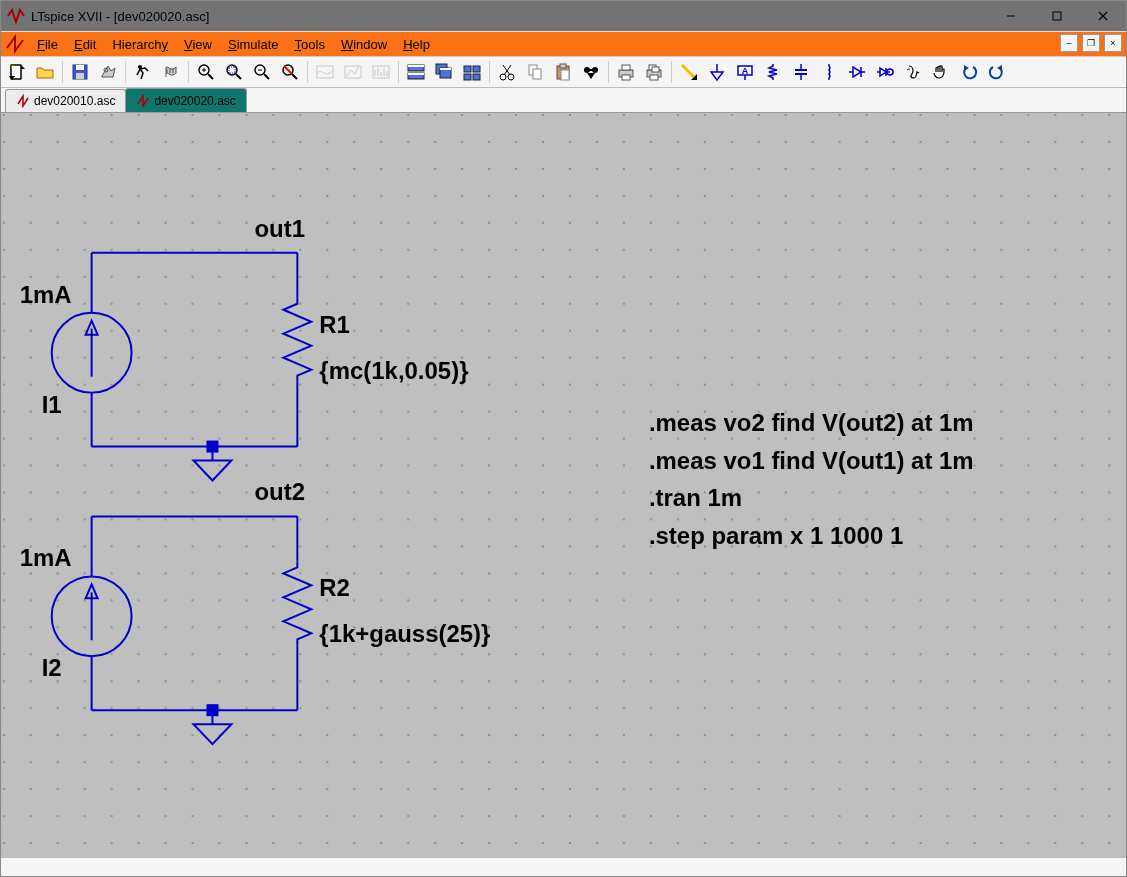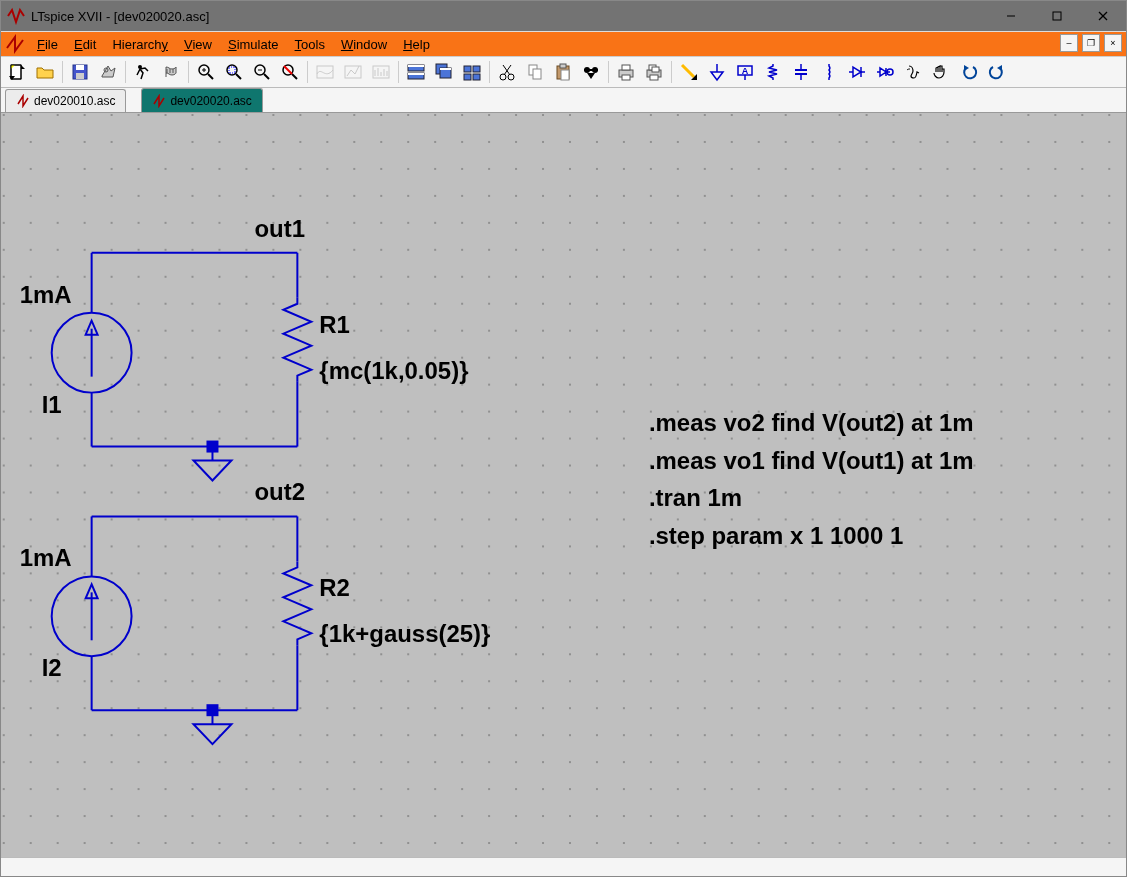--- a/index.html
+++ b/index.html
@@ -15,21 +15,21 @@
   .menu-item{padding:2px 8px;cursor:default}
   .menu-item .u{text-decoration:underline}
   .mdi-controls{position:absolute;right:4px;top:2px;display:flex;gap:4px}
   .mdi-btn{width:16px;height:16px;border:1px solid #999;font-size:9px;display:flex;align-items:center;justify-content:center;background:#f5f5f5}
   
   .toolbar{height:30px;background:#f5f5f5;border-bottom:1px solid #bbb;display:flex;align-items:center;padding:0 2px;overflow:hidden;gap:0}
   .tbtn{width:26px;height:26px;display:flex;align-items:center;justify-content:center;margin:0 0px;border:1px solid transparent}
   .tsep{width:1px;height:22px;background:#ccc;margin:0 3px}
   .toolbar svg{width:20px;height:20px}
   
-  .tabbar{height:24px;background:#f5f5f5;display:flex;align-items:flex-end;padding:0 4px;border-bottom:1px solid #999;gap:16px}
+  .tabbar{height:24px;background:#f5f5f5;display:flex;align-items:flex-end;padding:0 4px;border-bottom:1px solid #999;gap:0}
   .tab{display:flex;align-items:center;height:22px;padding:0 10px;border:1px solid #999;border-bottom:none;background:#ececec;font-size:12px;margin-right:-1px;border-radius:3px 3px 0 0}
   .tab.active{background:#0f766e;height:23px;position:relative;z-index:2}
   .tab .ticon{width:14px;height:14px;margin-right:4px}
   
   .canvas-wrapper{flex:1;position:relative;overflow:hidden}
   .schematic{width:100%;height:100%;background:#bfbfbf}
   .statusbar{height:18px;background:#f5f5f5;border-top:1px solid #bbb}
   .schem-text{font-family:Arial,sans-serif;font-weight:bold;fill:#000}
   .wire{stroke:#0000cc;stroke-width:2;fill:none}
   .comp{stroke:#0000cc;stroke-width:2;fill:none}

